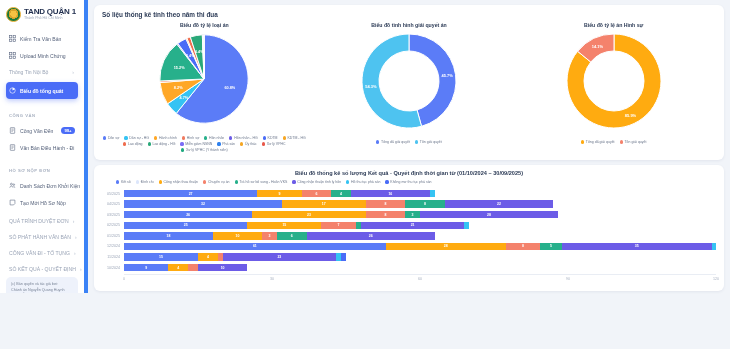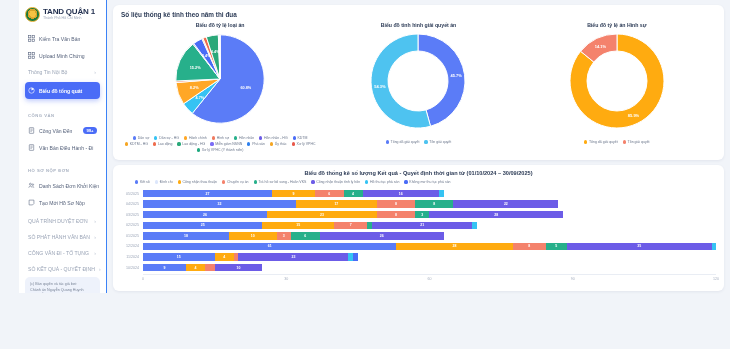--- a/index.html
+++ b/index.html
@@ -8,25 +8,24 @@
     overflow: hidden;
     background: #f1f4f9;
     font-family: "Liberation Sans", sans-serif;
   }
   .app { display: flex; width: 730px; height: 349px; }
 
   
   .sidebar {
     width: 88px; height: 293px;
     background: #ffffff;
-    border-right: 1px solid #3b82f6;
+    border-right: 4px solid #3b82f6;
     display: flex; flex-direction: column;
     overflow: hidden;
     position: relative;
-    margin-left: 19px;
   }
   .brand { display: flex; align-items: center; gap: 3px; padding: 7px 5px 6px 6px; }
   .brand-logo {
     width: 15px; height: 15px; border-radius: 50%;
     background: radial-gradient(circle at 50% 45%, #f6c343 0 34%, #d8a32b 34% 50%, #1a7a3c 50% 100%);
     border: 1.2px solid #e0a92b; flex: none;
     position: relative;
   }
   .brand-logo::after{
     content:""; position:absolute; left:50%; top:50%;

